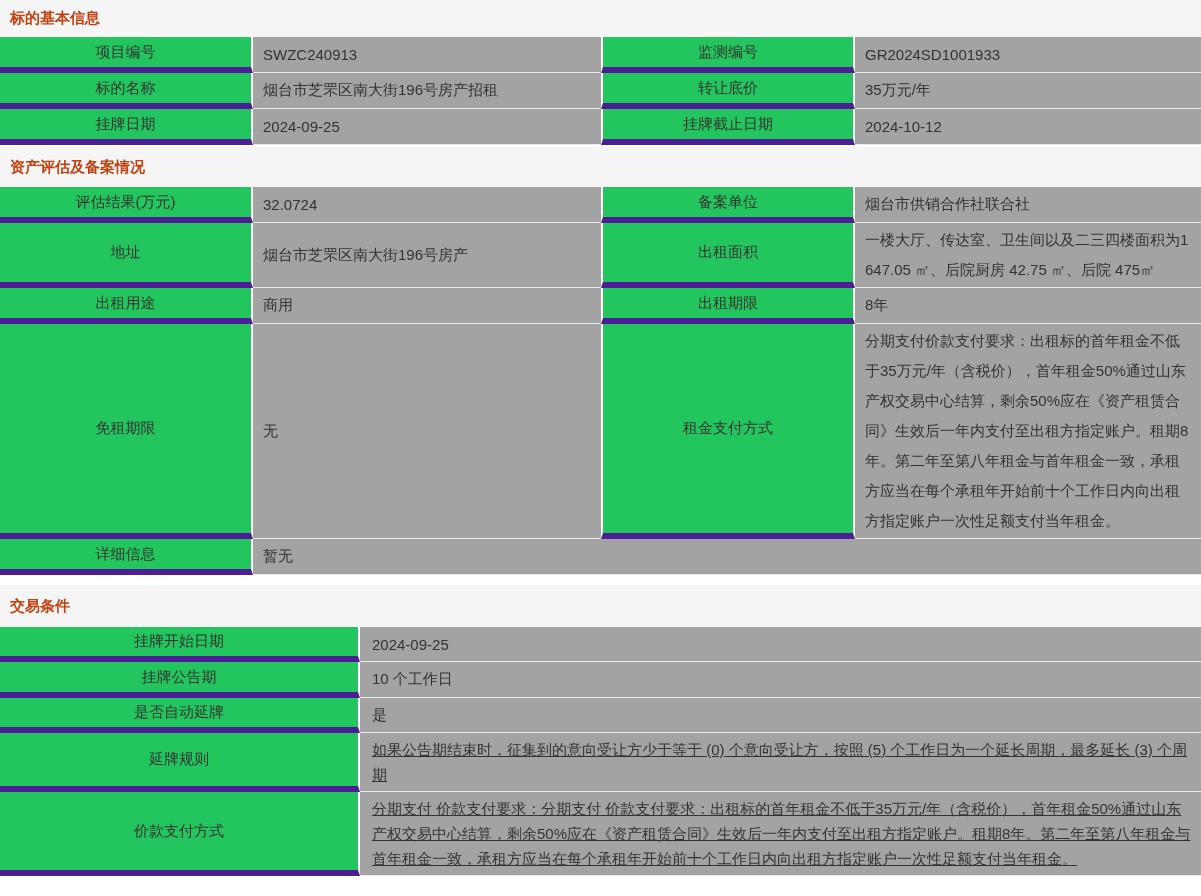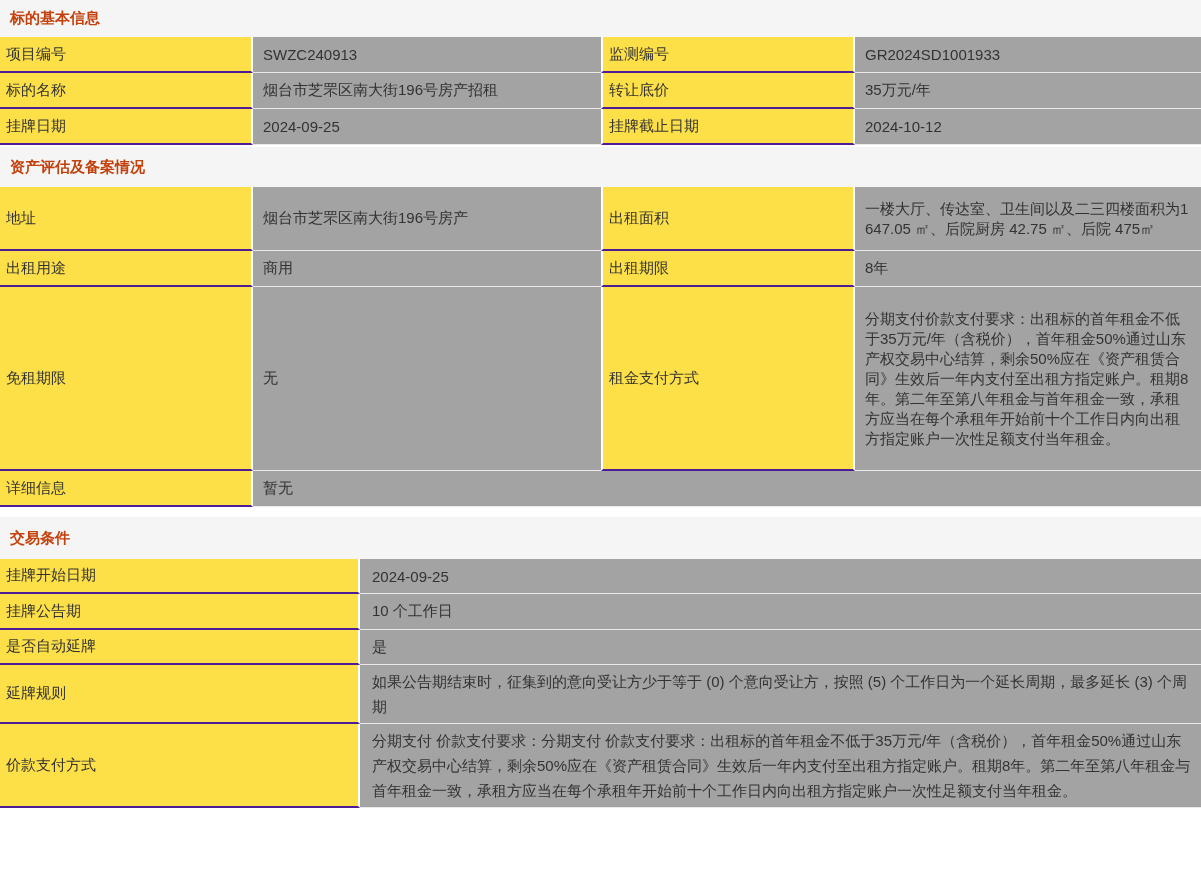--- a/index.html
+++ b/index.html
@@ -16,31 +16,31 @@
   }
   #hdr-basic { height:37px; }
   #hdr-assess { height:40px; margin-top:2px;text-align:center; }
   #hdr-cond { height:42px; margin-top:10px; }
   table {
     border-collapse:separate; border-spacing:0;
     table-layout:fixed; width:1201px;
   }
   td { vertical-align:middle; box-sizing:border-box; word-break:break-all; }
   td.lbl {
-    background:#fde047; text-align:left;
-    border-bottom:2px solid #4c1d95; border-right:2px solid #ffffff;
+    background:#22c55e; text-align:center;
+    border-bottom:6px solid #4c1d95; border-right:2px solid #ffffff;
     padding:0 6px;
   }
   td.lbl2 { border-left:2px solid #ffffff; }
   td.val {
     background:#a3a3a3; border-bottom:1px solid #e9e9e9;
     text-align:left; padding:4px 10px;
   }
-  td.val.lh30 { line-height:20px; padding:2px 12px 2px 10px; }
-  td.val.lh25 { line-height:25px; }
+  td.val.lh30 { line-height:30px; padding:2px 12px 2px 10px; }
+  td.val.lh25 { line-height:25px;text-decoration:underline; }
   #tbl-cond td.val { padding-left:12px; }
 </style>
 </head>
 <body>
 
 <div class="sec-header" id="hdr-basic">标的基本信息</div>
 
 <table id="tbl-basic">
   <colgroup>
       <col style="width:253px">
@@ -73,20 +73,26 @@
 <div class="sec-header" id="hdr-assess">资产评估及备案情况</div>
 
 <table id="tbl-assess">
   <colgroup>
       <col style="width:253px">
       <col style="width:348px">
       <col style="width:254px">
       <col style="width:346px">
     </colgroup>
   <tbody>
+  <tr style="height:36px">
+    <td class="lbl">评估结果(万元)</td>
+    <td class="val">32.0724</td>
+    <td class="lbl lbl2">备案单位</td>
+    <td class="val">烟台市供销合作社联合社</td>
+  </tr>
   <tr style="height:64px">
     <td class="lbl">地址</td>
     <td class="val">烟台市芝罘区南大街196号房产</td>
     <td class="lbl lbl2">出租面积</td>
     <td class="val lh30">一楼大厅、传达室、卫生间以及二三四楼面积为1647.05 ㎡、后院厨房 42.75 ㎡、后院 475㎡</td>
   </tr>
   <tr style="height:36px">
     <td class="lbl">出租用途</td>
     <td class="val">商用</td>
     <td class="lbl lbl2">出租期限</td>

